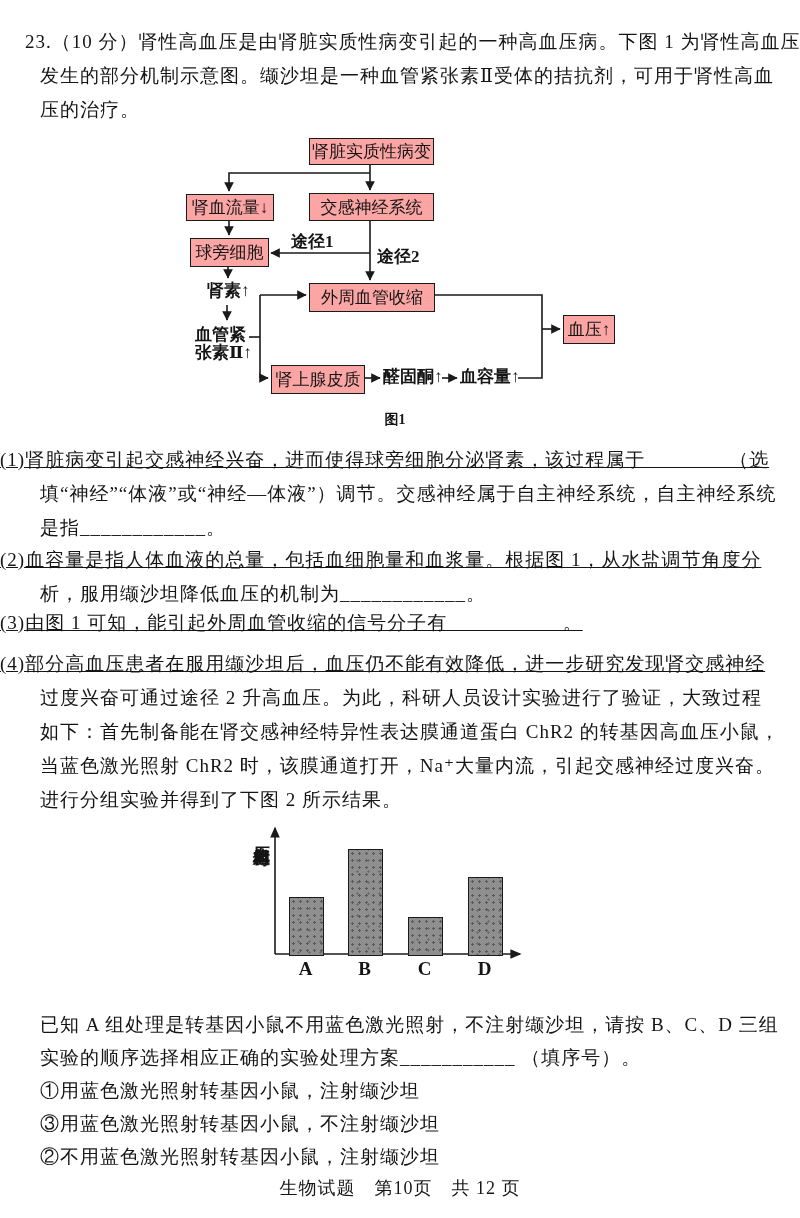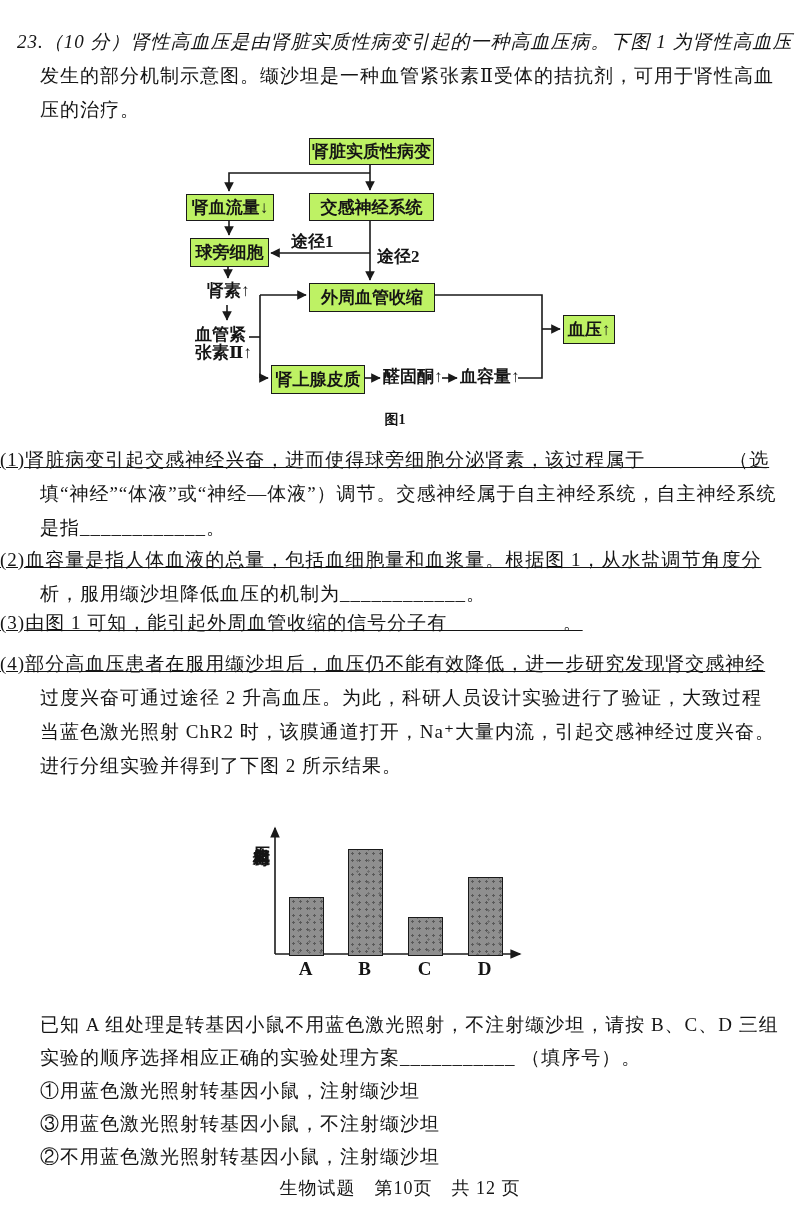--- a/index.html
+++ b/index.html
@@ -5,29 +5,29 @@
   html,body{margin:0;padding:0;background:#e8e8e8;}
   .page{
     position:relative;width:800px;height:1218px;background:#ffffff;
     font-family:"Liberation Serif","DejaVu Serif",serif;color:#151515;
     overflow:hidden;margin:0 auto;
   }
   .para{position:absolute;left:0;width:784px;font-size:19px;line-height:34px;
         letter-spacing:1px;white-space:pre;}
   .para.tight{line-height:33px;}
   .para .tline{display:block;}
-  .pl-main{padding-left:17px;font-style:italic;}
+  .pl-main{padding-left:25px;}
   .pl-part{text-decoration:underline;}
   .pl-cont{padding-left:40px;}
   
   .figure1{position:absolute;left:150px;top:135px;width:500px;height:300px;}
   .figure1 svg{position:absolute;left:0;top:0;}
-  .fbox{position:absolute;border:1.6px solid #1a1a1a;background:#bef264;
+  .fbox{position:absolute;border:1.6px solid #1a1a1a;background:#fca5a5;
         display:flex;align-items:center;justify-content:center;
-        font-size:17px;white-space:nowrap;font-weight:700;}
+        font-size:17px;white-space:nowrap;font-weight:400;}
   .flabel{position:absolute;font-size:17px;white-space:nowrap;font-weight:600;line-height:18px;}
   .figcap{position:absolute;font-size:14px;font-weight:bold;text-align:center;}
   
   .figure2{position:absolute;left:240px;top:820px;width:310px;height:185px;}
   .figure2 svg{position:absolute;left:0;top:0;}
   .ylabel{position:absolute;left:10px;top:12px;height:100px;font-size:17px;font-weight:600;
           writing-mode:vertical-rl;text-orientation:upright;letter-spacing:1px;}
   .bar{position:absolute;border:1.5px solid #1a1a1a;background-color:#8f8f8f;
        background-image:radial-gradient(#595959 1px, transparent 1.4px),
                         radial-gradient(#6f6f6f 1px, transparent 1.4px);
@@ -86,21 +86,21 @@
     </div>
     <div class="flabel" style="left:233px;top:233px">醛固酮↑</div>
     <div class="flabel" style="left:310px;top:233px">血容量↑</div>
 
     <div class="figcap" style="left:0;top:276px;width:490px">图1</div>
   </div>
 
   <div class="para" style="top:443px"><div class="tline pl-part">(1)肾脏病变引起交感神经兴奋，进而使得球旁细胞分泌肾素，该过程属于________（选</div><div class="tline pl-cont">填“神经”“体液”或“神经—体液”）调节。交感神经属于自主神经系统，自主神经系统</div><div class="tline pl-cont">是指____________。</div></div>
   <div class="para" style="top:543px"><div class="tline pl-part">(2)血容量是指人体血液的总量，包括血细胞量和血浆量。根据图 1，从水盐调节角度分</div><div class="tline pl-cont">析，服用缬沙坦降低血压的机制为____________。</div></div>
   <div class="para" style="top:606px"><div class="tline pl-part">(3)由图 1 可知，能引起外周血管收缩的信号分子有___________。</div></div>
-  <div class="para" style="top:647px"><div class="tline pl-part">(4)部分高血压患者在服用缬沙坦后，血压仍不能有效降低，进一步研究发现肾交感神经</div><div class="tline pl-cont">过度兴奋可通过途径 2 升高血压。为此，科研人员设计实验进行了验证，大致过程</div><div class="tline pl-cont">当蓝色激光照射 ChR2 时，该膜通道打开，Na⁺大量内流，引起交感神经过度兴奋。</div><div class="tline pl-cont">进行分组实验并得到了下图 2 所示结果。</div></div>
+  <div class="para" style="top:647px"><div class="tline pl-part">(4)部分高血压患者在服用缬沙坦后，血压仍不能有效降低，进一步研究发现肾交感神经</div><div class="tline pl-cont">过度兴奋可通过途径 2 升高血压。为此，科研人员设计实验进行了验证，大致过程</div><div class="tline pl-cont">如下：首先制备能在肾交感神经特异性表达膜通道蛋白 ChR2 的转基因高血压小鼠，</div><div class="tline pl-cont">当蓝色激光照射 ChR2 时，该膜通道打开，Na⁺大量内流，引起交感神经过度兴奋。</div><div class="tline pl-cont">进行分组实验并得到了下图 2 所示结果。</div></div>
 
   <div class="figure2">
     <svg width="310" height="185" viewBox="0 0 310 185">
       <g stroke="#1a1a1a" stroke-width="1.6" fill="none">
         <path d="M35,134 V8" marker-end="url(#arr2)"></path>
         <path d="M35,134 H280" marker-end="url(#arr2)"></path>
       </g>
       <defs>
         <marker id="arr2" markerWidth="9" markerHeight="8" refX="6" refY="3" orient="auto">
           <path d="M0,0 L7,3 L0,6 z" fill="#1a1a1a"></path>

